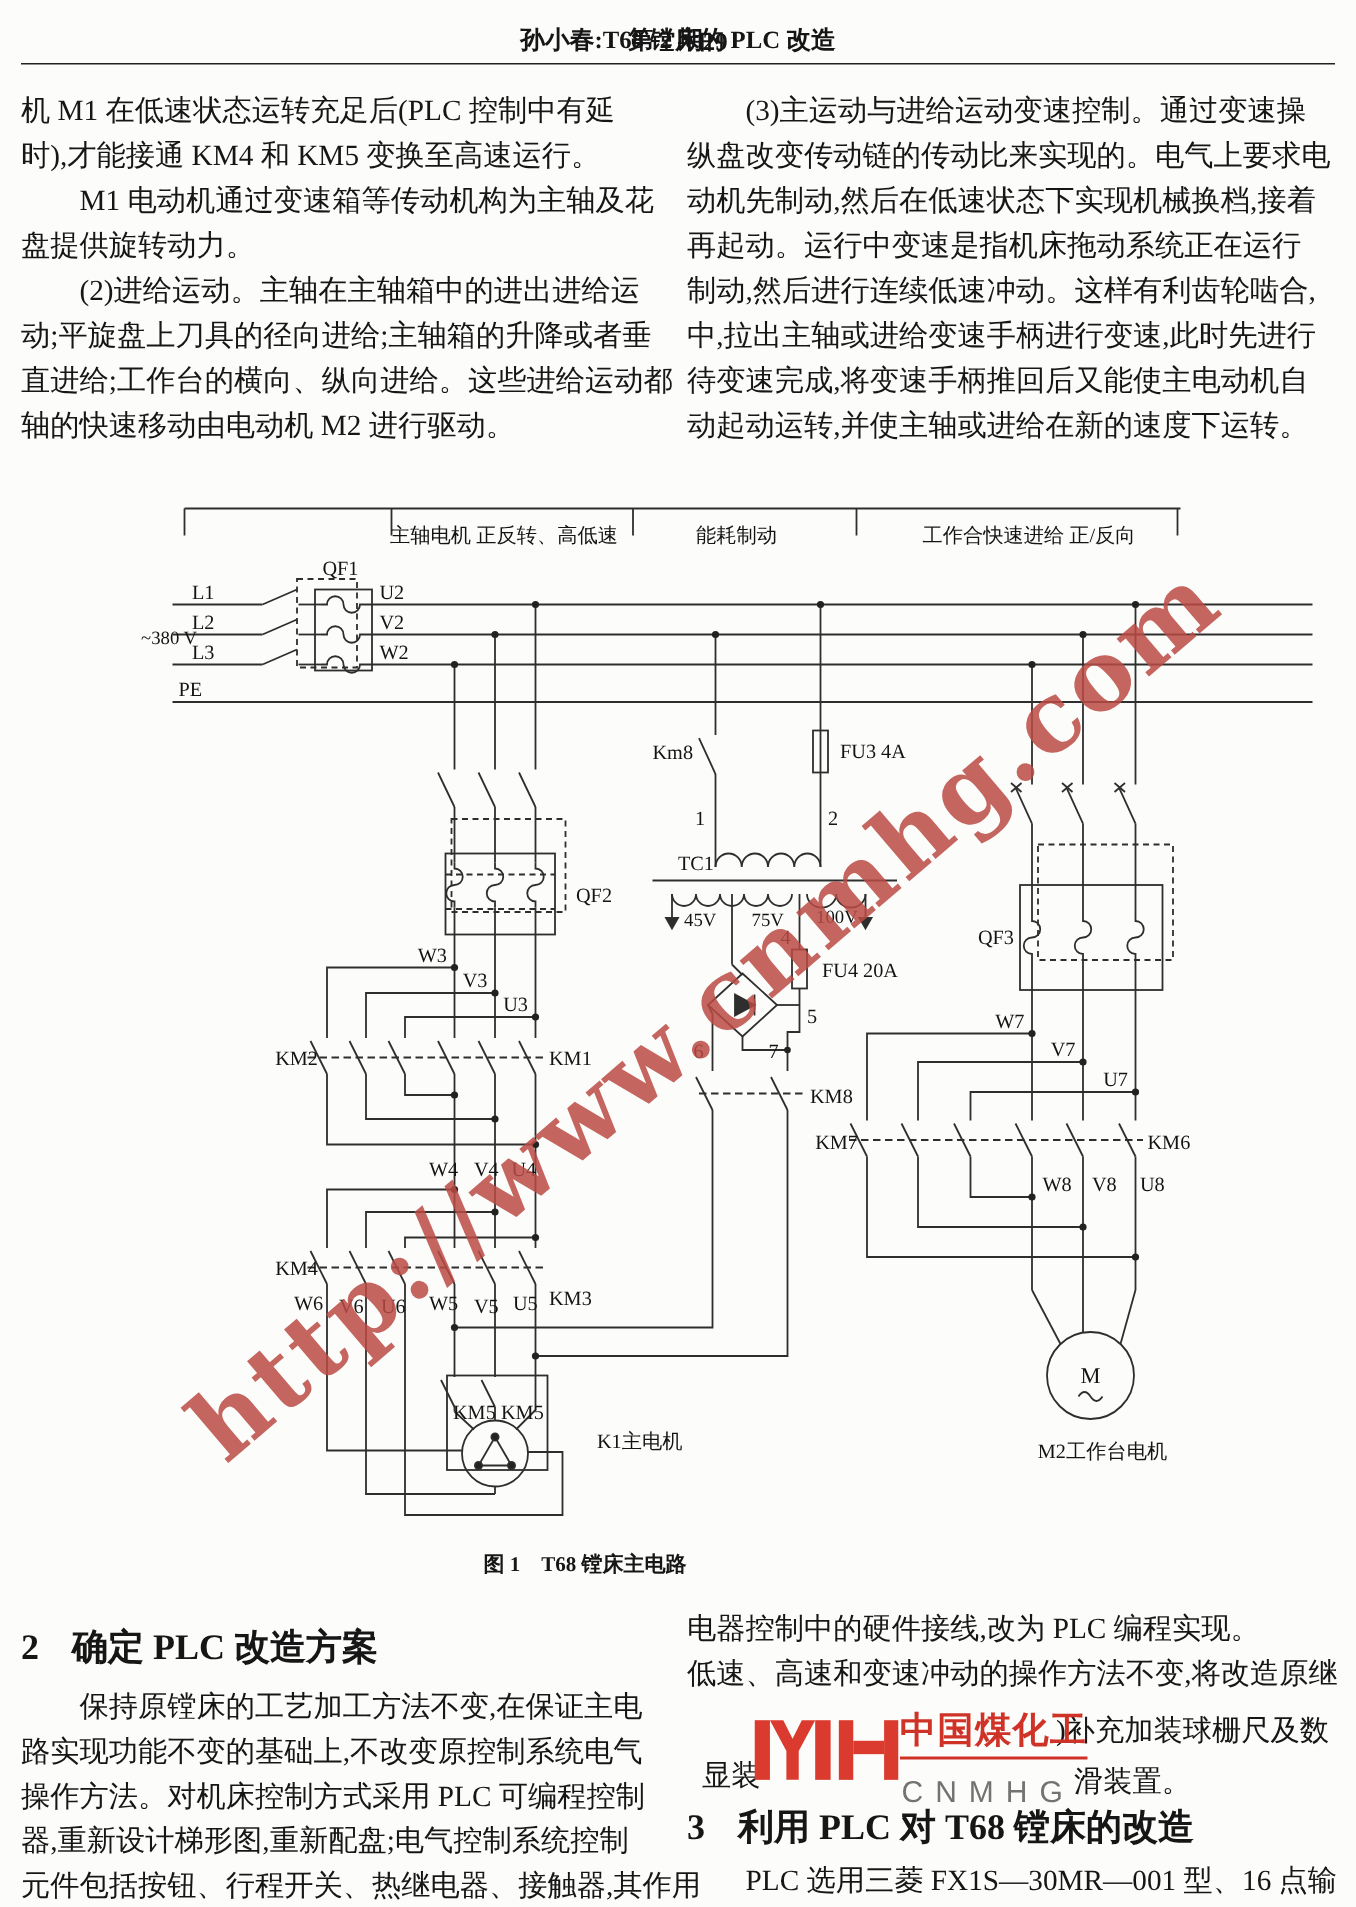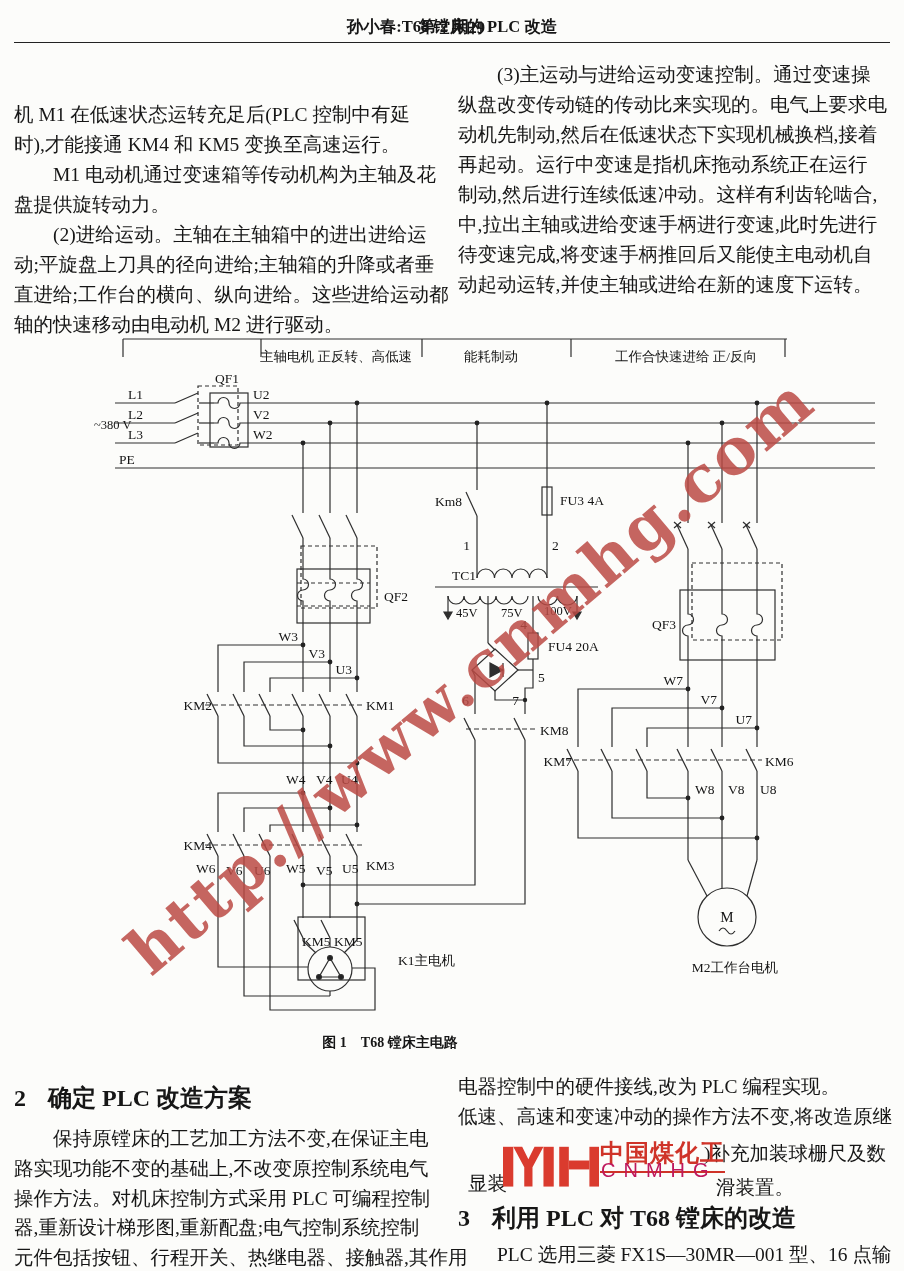--- a/index.html
+++ b/index.html
@@ -35,36 +35,36 @@
   svg.fig{position:absolute;left:0;top:330px;z-index:2;}
   .dlab{font-family:"Liberation Serif",serif;font-size:13.5px;fill:#141414;}
   .dsm{font-size:12.5px;}
   .rb-logo-row{position:relative;height:66px;}
   .brand{
     position:absolute;left:142px;top:5px;font-size:24px;font-weight:bold;
     color:#cf3328;border-bottom:2.5px solid #cf3328;padding-bottom:2px;
     letter-spacing:1px;white-space:nowrap;z-index:8;font-family:Liberation Serif, serif;
   }
   .brand-sub{
-    position:absolute;left:143px;top:27px;font-size:20px;color:#be185d;
+    position:absolute;left:143px;top:52px;font-size:20px;color:#737373;
     letter-spacing:8px;font-family:"Liberation Sans",sans-serif;z-index:8;white-space:nowrap;
   }
   .frag{position:absolute;font-size:19.5px;white-space:nowrap;z-index:7;}
   .logo-glyph{position:absolute;left:45px;top:6px;z-index:8;}
 </style>
 </head>
 <body>
 
 <div class="hdr">
   <span>第 2 期</span>
   <span class="c">孙小春:T68 镗床的 PLC 改造</span>
   <span>29</span>
 </div>
 
-<div class="col" style="left:14px;top:60px;margin-top:40px;">
+<div class="col" style="left:14px;top:60px;">
   <div class="line">机 M1 在低速状态运转充足后(PLC 控制中有延</div>
   <div class="line">时),才能接通 KM4 和 KM5 变换至高速运行。</div>
   <div class="line">　　M1 电动机通过变速箱等传动机构为主轴及花</div>
   <div class="line">盘提供旋转动力。</div>
   <div class="line">　　(2)进给运动。主轴在主轴箱中的进出进给运</div>
   <div class="line">动;平旋盘上刀具的径向进给;主轴箱的升降或者垂</div>
   <div class="line">直进给;工作台的横向、纵向进给。这些进给运动都</div>
   <div class="line">轴的快速移动由电动机 M2 进行驱动。</div>
 </div>
 

